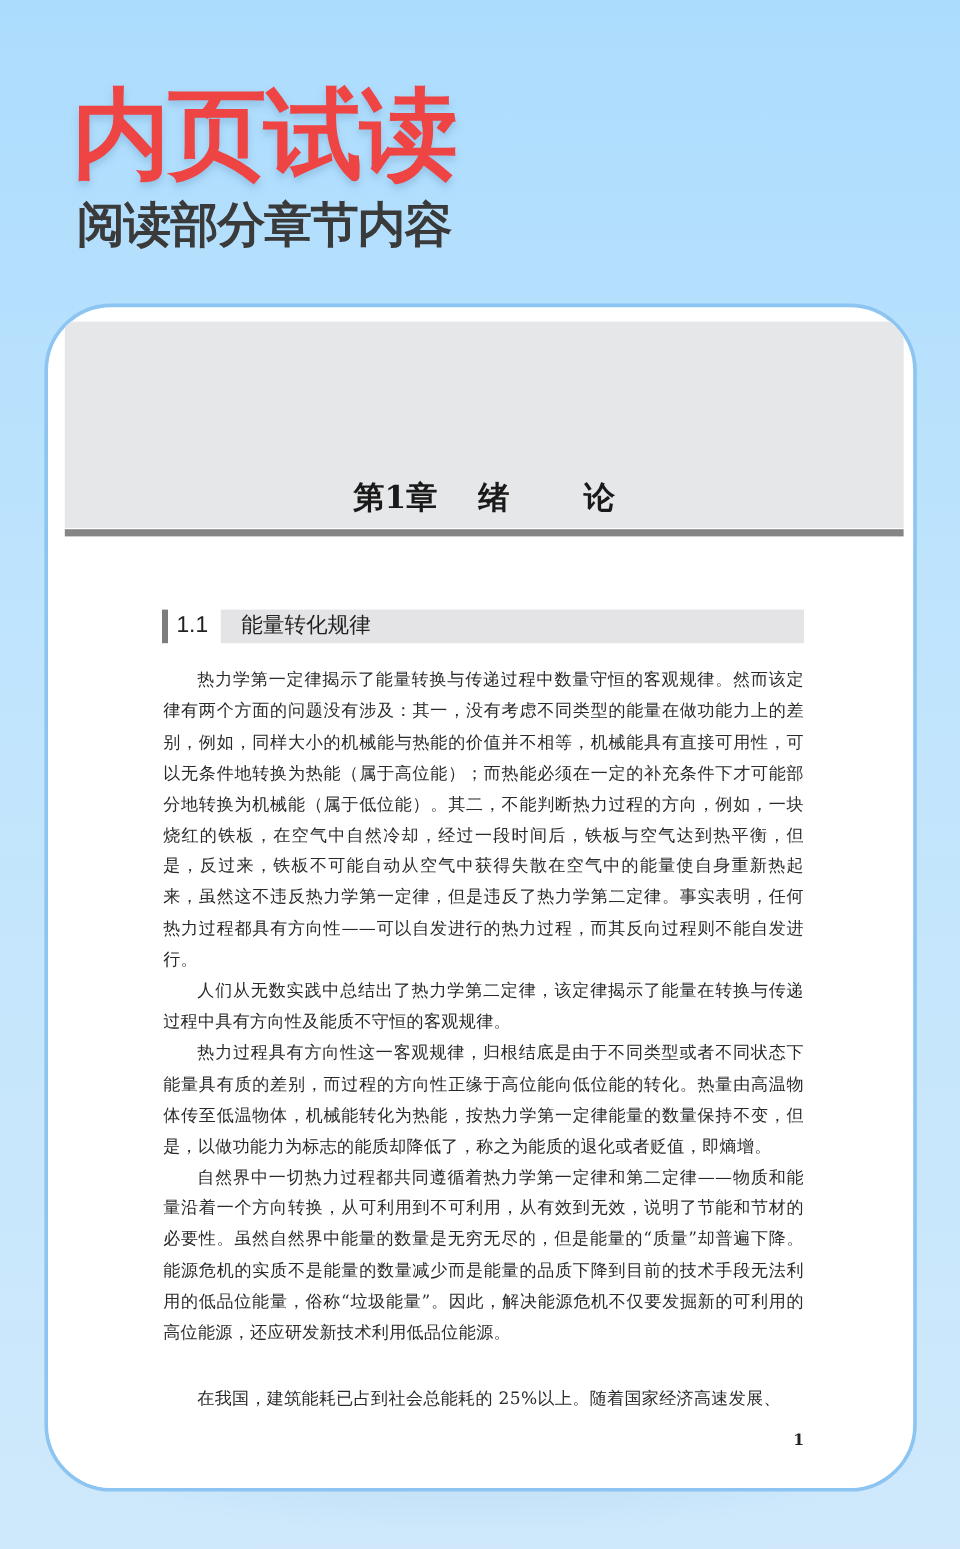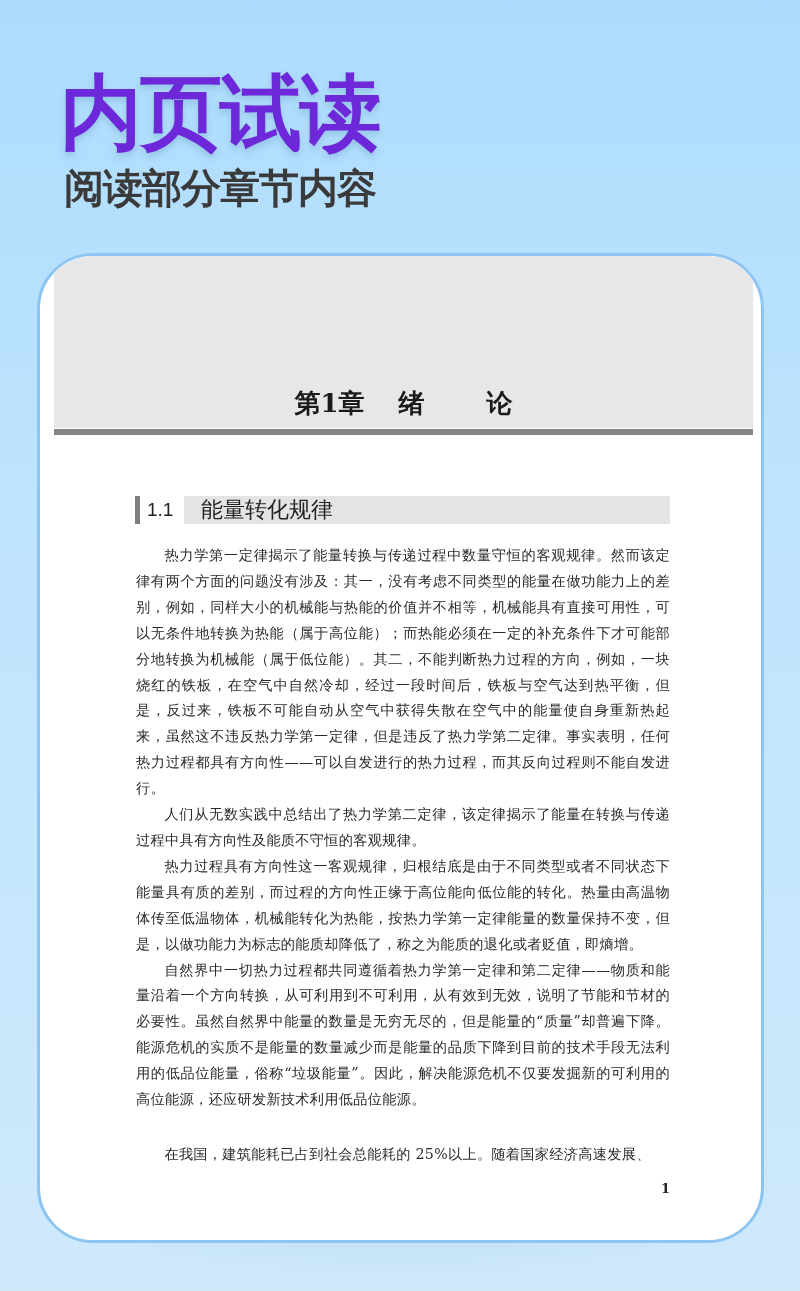--- a/index.html
+++ b/index.html
@@ -6,42 +6,42 @@
     html, body { width: 800px; height: 1291px; overflow: hidden; }
     body {
       background: linear-gradient(180deg, #acdcfd 0%, #bfe4fd 40%, #cfe9fb 100%);
       position: relative;
       font-family: "DejaVu Sans", sans-serif;
     }
     .hero-title {
       position: absolute; left: 60px; top: 68px;
       font-family: "DejaVu Sans", sans-serif;
       font-weight: bold; font-size: 82px; line-height: 90px;
-      color: #6d28d9; letter-spacing: -2px;
+      color: #ef4444; letter-spacing: -2px;
       text-shadow: 0 4px 6px rgba(120,170,210,0.5);
     }
     .hero-subtitle {
       position: absolute; left: 64px; top: 168px;
       font-family: "DejaVu Sans", sans-serif;
       font-weight: bold; font-size: 40px; line-height: 40px;
       color: #3a3a3a; letter-spacing: -1px;
     }
     .card-shadow {
       position: absolute; left: 20px; top: 1200px; width: 760px; height: 80px;
       background: radial-gradient(ellipse at center top, rgba(170,205,235,0.55) 0%, rgba(200,225,245,0) 70%);
     }
     .card {
       position: absolute; left: 37px; top: 253px; width: 727px; height: 990px;
       background: #ffffff;
       border: 3px solid #8cc4f2;
       border-radius: 56px;
       overflow: hidden;
     }
     .page {
-      position: absolute; left: 14px; top: 0px; width: 699px; height: 984px;
+      position: absolute; left: 14px; top: 12px; width: 699px; height: 984px;
       background: #ffffff;
     }
     .chapter-band {
       position: absolute; left: 0; top: 0; width: 699px; height: 172px;
       background: #e6e7e9;
     }
     .chapter-rule {
       position: absolute; left: 0; top: 173px; width: 699px; height: 6px;
       background: #858585;
     }
@@ -59,21 +59,21 @@
     }
     .section-num {
       position: absolute; left: 12px; top: 0; line-height: 28px;
       font-family: "Liberation Sans", sans-serif; font-size: 19px; color: #222;
     }
     .section-bg {
       position: absolute; left: 49px; top: 0; right: 0; height: 28px; background: #e4e4e6;
     }
     .section-label {
       position: absolute; left: 66px; top: 0; line-height: 28px;
-      font-family: "DejaVu Sans", sans-serif; font-size: 22px; color: #222;
+      font-family: "DejaVu Sans", sans-serif; font-size: 18px; color: #222;
     }
     .body-text {
       position: absolute; left: 82px; width: 534px;
       font-family: "DejaVu Serif", serif; font-size: 14.2px; line-height: 25.9px;
       color: #2a2a2a; text-align: justify; letter-spacing: 0.3px;
     }
     .body-text p { text-indent: 2em; }
     .page-number {
       position: absolute; left: 600px; top: 925px; width: 16px; text-align: right;
       font-family: "DejaVu Serif", serif; font-weight: bold; font-size: 13px; color: #222;

